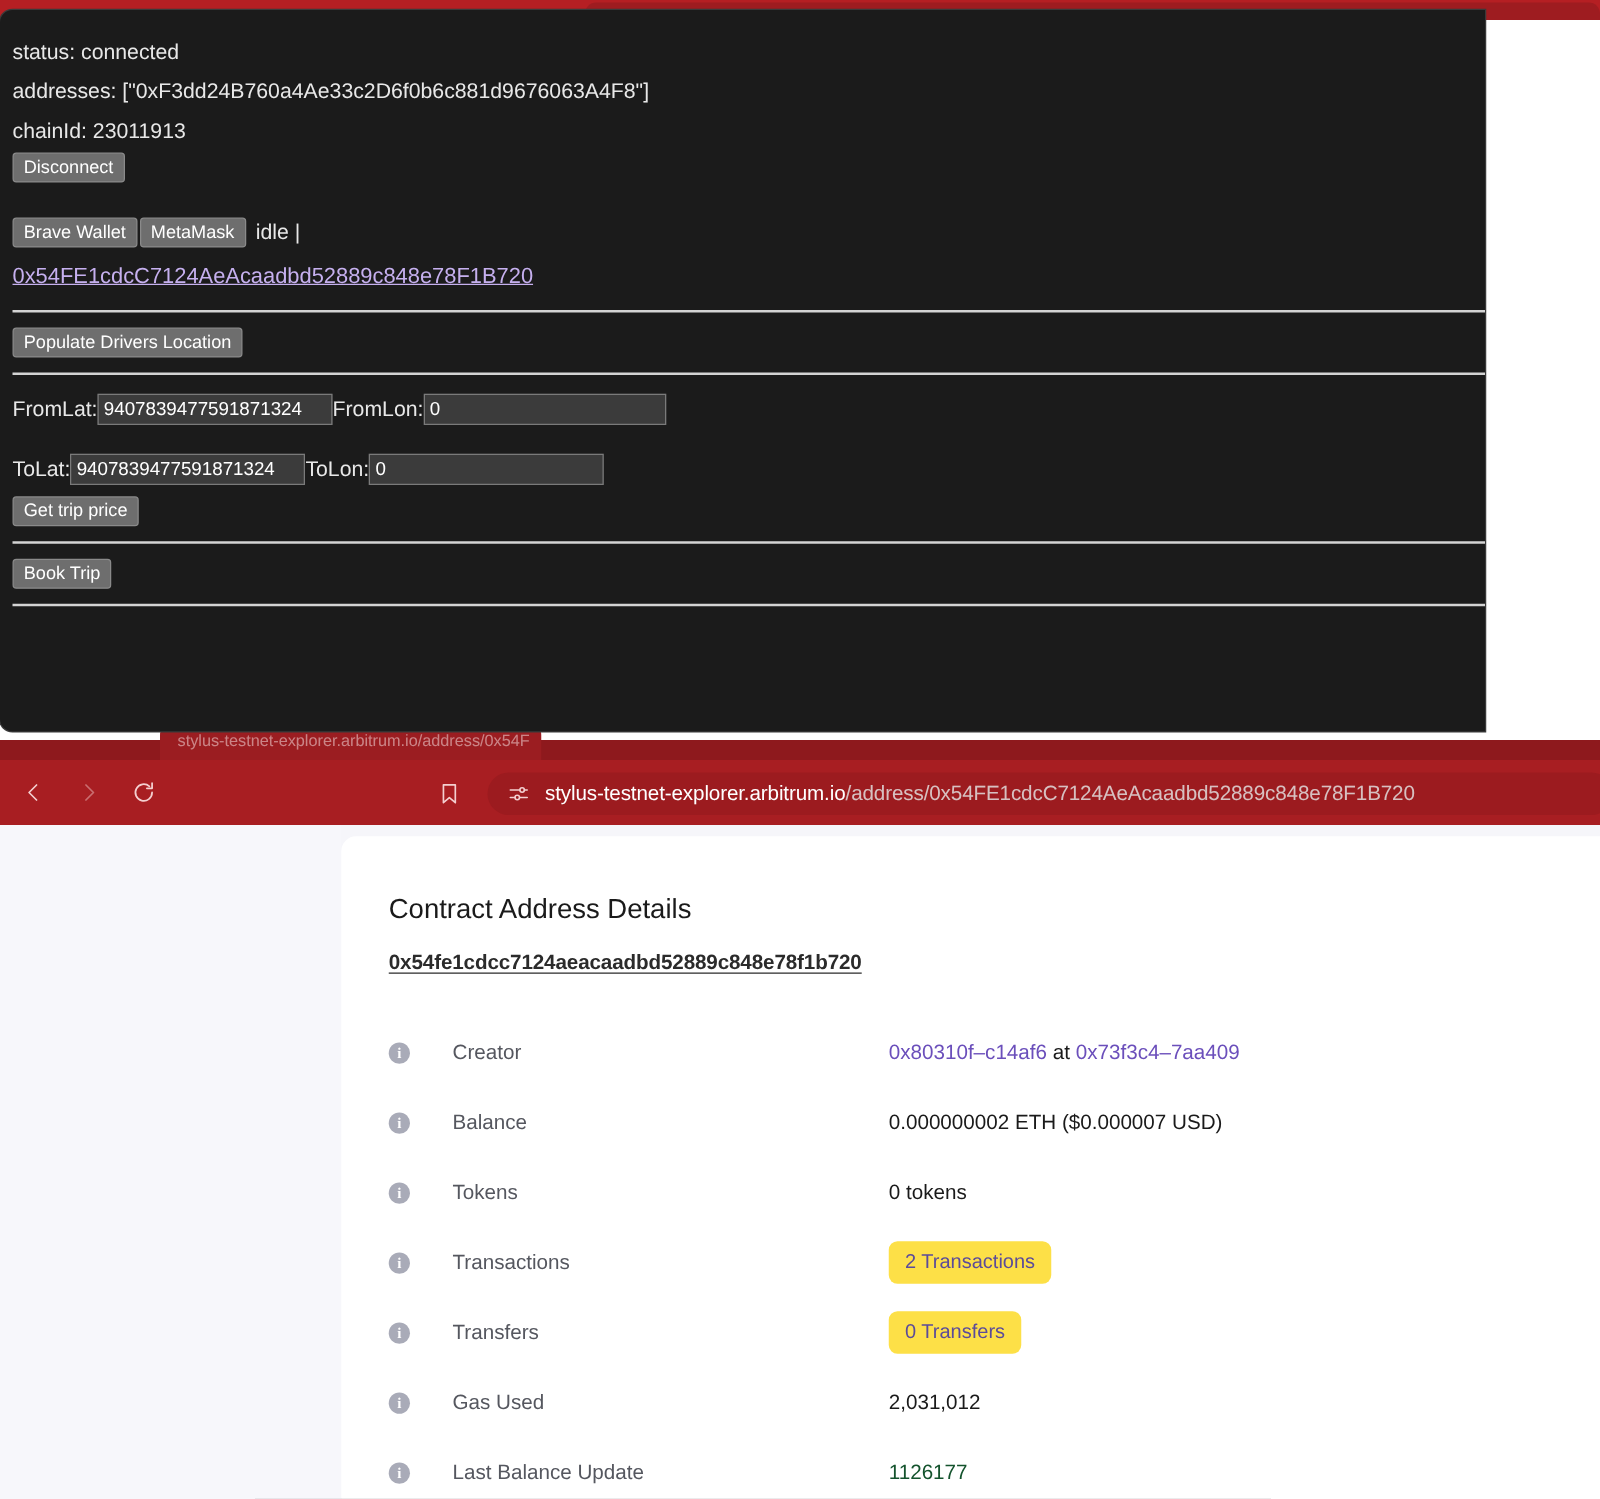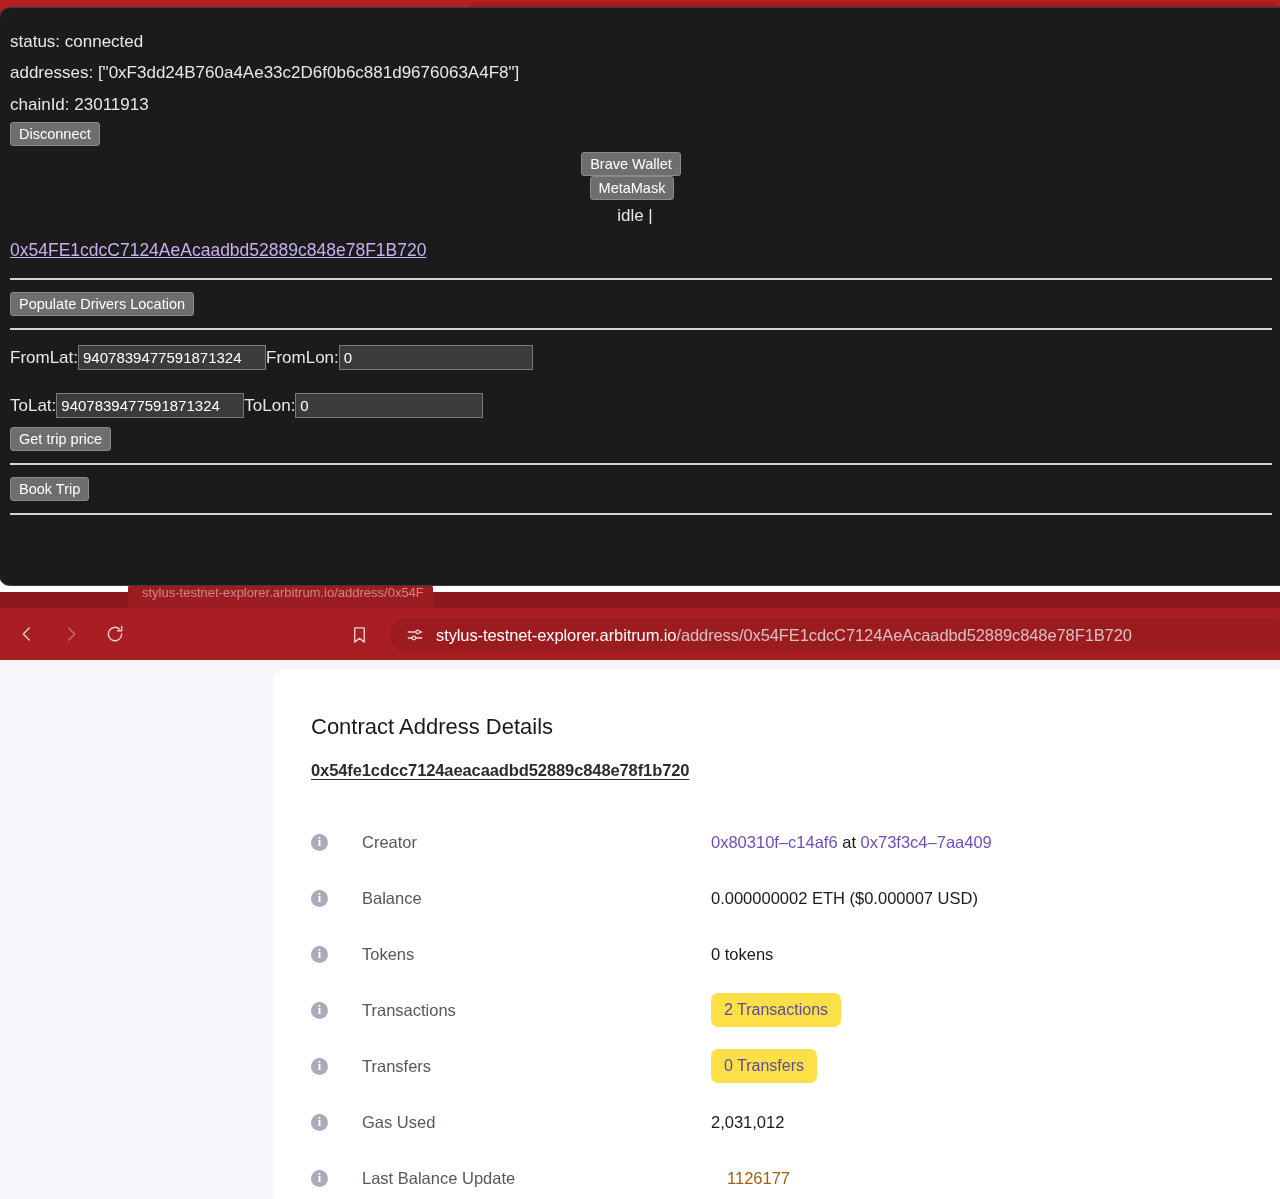--- a/index.html
+++ b/index.html
@@ -123,26 +123,26 @@
   .dr-label-text { font-size: 16.5px; color: #55575f; margin-left: 24px; }
   .dr-value { font-size: 16.5px; color: #1a1a1a; }
   .dr-value .lnk { color: #6b4fbb; }
   .dr-value .at { color: #1a1a1a; }
   .badge {
     display: inline-block;
     background: #fde047; color: #5b4b9a;
     font-size: 16px; border-radius: 7px;
     padding: 8px 13px;
   }
-  .dr-value.purple { color: #a16207; margin-left: 16px; }
+  .dr-value.purple { color: #14532d; }
 
   
   .dapp-panel {
     position: absolute; left: 0; top: 8px;
-    width: 1280px; height: 577px;
+    width: 1188px; height: 577px;
     background: #1b1b1b;
     border-top-right-radius: 0; border-bottom-right-radius: 0;
     border-top-left-radius: 10px; border-bottom-left-radius: 10px;
     border-right: none;
     box-shadow: 0 0 0 1px #3a3a3a;
     overflow: hidden;
     padding: 18px 28px 0 10px;
     color: #e8e8e8;
     font-size: 17px;
     line-height: 1.85;
@@ -314,21 +314,21 @@
   <div class="dapp-panel">
 
     <div class="dapp-line">status: connected</div>
     <div class="dapp-line">addresses: ["0xF3dd24B760a4Ae33c2D6f0b6c881d9676063A4F8"]</div>
     <div class="dapp-line">chainId: 23011913</div>
 
     <div class="dapp-row">
       <button class="dapp-btn">Disconnect</button>
     </div>
 
-    <div class="dapp-row" style="margin-top:6px;flex-direction:column;">
+    <div class="dapp-row" style="margin-top:24px;">
       <button class="dapp-btn">Brave Wallet</button>
       <button class="dapp-btn" style="margin-left:2px;">MetaMask</button>
       <span style="margin-left:8px;">idle |</span>
     </div>
 
     <div style="margin-top:2px;">
       <a class="dapp-link" href="#">0x54FE1cdcC7124AeAcaadbd52889c848e78F1B720</a>
     </div>
 
     <hr class="dapp-hr">

